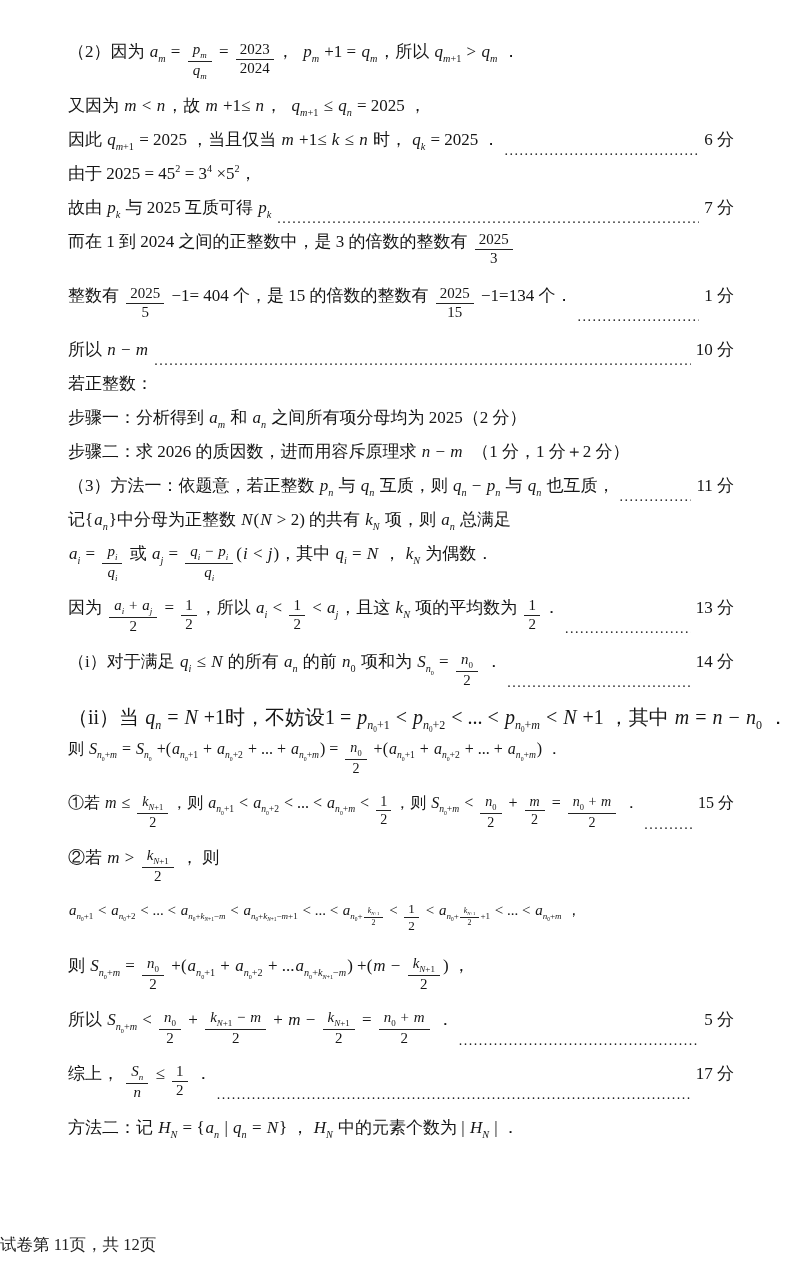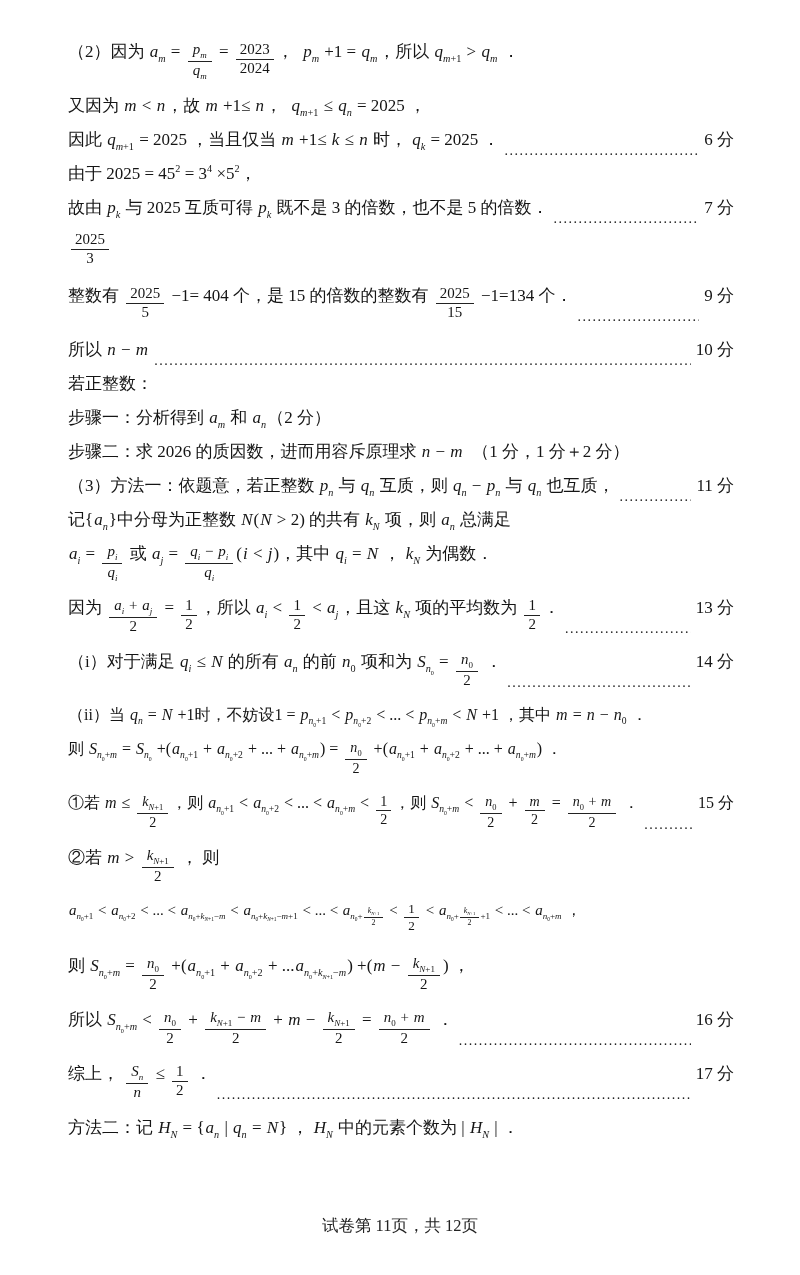--- a/index.html
+++ b/index.html
@@ -27,21 +27,21 @@
   .frac .fn{padding:0 4px;border-bottom:1.3px solid #222;}
   .frac .fd{padding:0 4px;}
   .sub .frac{margin:0 1px;vertical-align:middle;}
   .leader{
     flex:1 1 8px;overflow:hidden;white-space:nowrap;letter-spacing:1.5px;
     margin:0 5px;font-size:14px;color:#222;align-self:center;transform:translateY(5px);
     min-width:0;
   }
   .score{white-space:nowrap;}
   .footer{
-    margin-top:auto;margin-bottom:38px;text-align:center;font-size:16.5px;color:#222;
+    margin-top:auto;margin-bottom:19px;text-align:left;font-size:16.5px;color:#222;
   }
 </style>
 </head>
 <body>
 
 <div id="doc">
     <div class="line tall">
       <span class="t">（2）因为 </span>
       <span class="v">a<span class="sub"><span class="v">m</span></span></span>
       <span class="t"> = </span>
@@ -101,61 +101,62 @@
       <span class="sup">4</span>
       <span class="t"> ×5</span>
       <span class="sup">2</span>
       <span class="t">，</span>
     </div>
     <div class="line">
       <span class="t">故由 </span>
       <span class="v">p<span class="sub"><span class="v">k</span></span></span>
       <span class="t"> 与 2025 互质可得 </span>
       <span class="v">p<span class="sub"><span class="v">k</span></span></span>
-      <span class="t"> 既不是 3 的倍数，也不是 5 的倍数．</span>
       <span class="leader">........................................................................................................................................................................................................</span>
       <span class="score">7 分</span>
     </div>
     <div class="line tall">
+      <span class="t">而在 1 到 2024 之间的正整数中，是 3 的倍数的整数有 </span>
       <span class="frac">
         <span class="fn"><span class="t">2025</span></span>
         <span class="fd"><span class="t">3</span></span>
       </span>
     </div>
     <div class="line tall">
       <span class="t">整数有 </span>
       <span class="frac">
         <span class="fn"><span class="t">2025</span></span>
         <span class="fd"><span class="t">5</span></span>
       </span>
       <span class="t"> −1= 404 个，是 15 的倍数的整数有 </span>
       <span class="frac">
         <span class="fn"><span class="t">2025</span></span>
         <span class="fd"><span class="t">15</span></span>
       </span>
       <span class="t"> −1=134 个．</span>
       <span class="leader">........................................................................................................................................................................................................</span>
-      <span class="score">9 分</span>
+      <span class="score">1 分</span>
     </div>
     <div class="line">
       <span class="t">所以 </span>
       <span class="v">n</span>
       <span class="t"> − </span>
       <span class="v">m</span>
       <span class="leader">........................................................................................................................................................................................................</span>
       <span class="score">10 分</span>
     </div>
     <div class="line">
       <span class="t">若正整数：</span>
     </div>
     <div class="line">
       <span class="t">步骤一：分析得到 </span>
       <span class="v">a<span class="sub"><span class="v">m</span></span></span>
       <span class="t"> 和 </span>
       <span class="v">a<span class="sub"><span class="v">n</span></span></span>
+      <span class="t"> 之间所有项分母均为 2025</span>
       <span class="b">（2 分）</span>
     </div>
     <div class="line">
       <span class="t">步骤二：求 2026 的质因数，进而用容斥原理求 </span>
       <span class="v">n</span>
       <span class="t"> − </span>
       <span class="v">m</span>
       <span class="t">  </span>
       <span class="b">（1 分，1 分＋2 分）</span>
     </div>
@@ -257,21 +258,21 @@
       <span class="v">S<span class="sub"><span class="v">n<span class="sub"><span class="t">0</span></span></span></span></span>
       <span class="t"> = </span>
       <span class="frac">
         <span class="fn"><span class="v">n<span class="sub"><span class="t">0</span></span></span></span>
         <span class="fd"><span class="t">2</span></span>
       </span>
       <span class="t"> ．</span>
       <span class="leader">........................................................................................................................................................................................................</span>
       <span class="score">14 分</span>
     </div>
-    <div class="line" style="font-size: 16px;">
+    <div class="line" style="font-size: 20px;">
       <span class="t">（ii）当 </span>
       <span class="v">q<span class="sub"><span class="v">n</span></span></span>
       <span class="t"> = </span>
       <span class="v">N</span>
       <span class="t"> +1时，不妨设1 = </span>
       <span class="v">p<span class="sub"><span class="v">n<span class="sub"><span class="t">0</span></span></span><span class="t">+1</span></span></span>
       <span class="t"> &lt; </span>
       <span class="v">p<span class="sub"><span class="v">n<span class="sub"><span class="t">0</span></span></span><span class="t">+2</span></span></span>
       <span class="t"> &lt; ... &lt; </span>
       <span class="v">p<span class="sub"><span class="v">n<span class="sub"><span class="t">0</span></span></span><span class="t">+</span><span class="v">m</span></span></span>
@@ -423,21 +424,21 @@
         <span class="fn"><span class="v">k<span class="sub"><span class="v">N</span><span class="t">+1</span></span></span></span>
         <span class="fd"><span class="t">2</span></span>
       </span>
       <span class="t"> = </span>
       <span class="frac">
         <span class="fn"><span class="v">n<span class="sub"><span class="t">0</span></span></span><span class="t"> + </span><span class="v">m</span></span>
         <span class="fd"><span class="t">2</span></span>
       </span>
       <span class="t"> ．</span>
       <span class="leader">........................................................................................................................................................................................................</span>
-      <span class="score">16 分</span>
+      <span class="score">5 分</span>
     </div>
     <div class="line tall">
       <span class="t">综上， </span>
       <span class="frac">
         <span class="fn"><span class="v">S<span class="sub"><span class="v">n</span></span></span></span>
         <span class="fd"><span class="v">n</span></span>
       </span>
       <span class="t"> ≤ </span>
       <span class="frac">
         <span class="fn"><span class="t">1</span></span>

